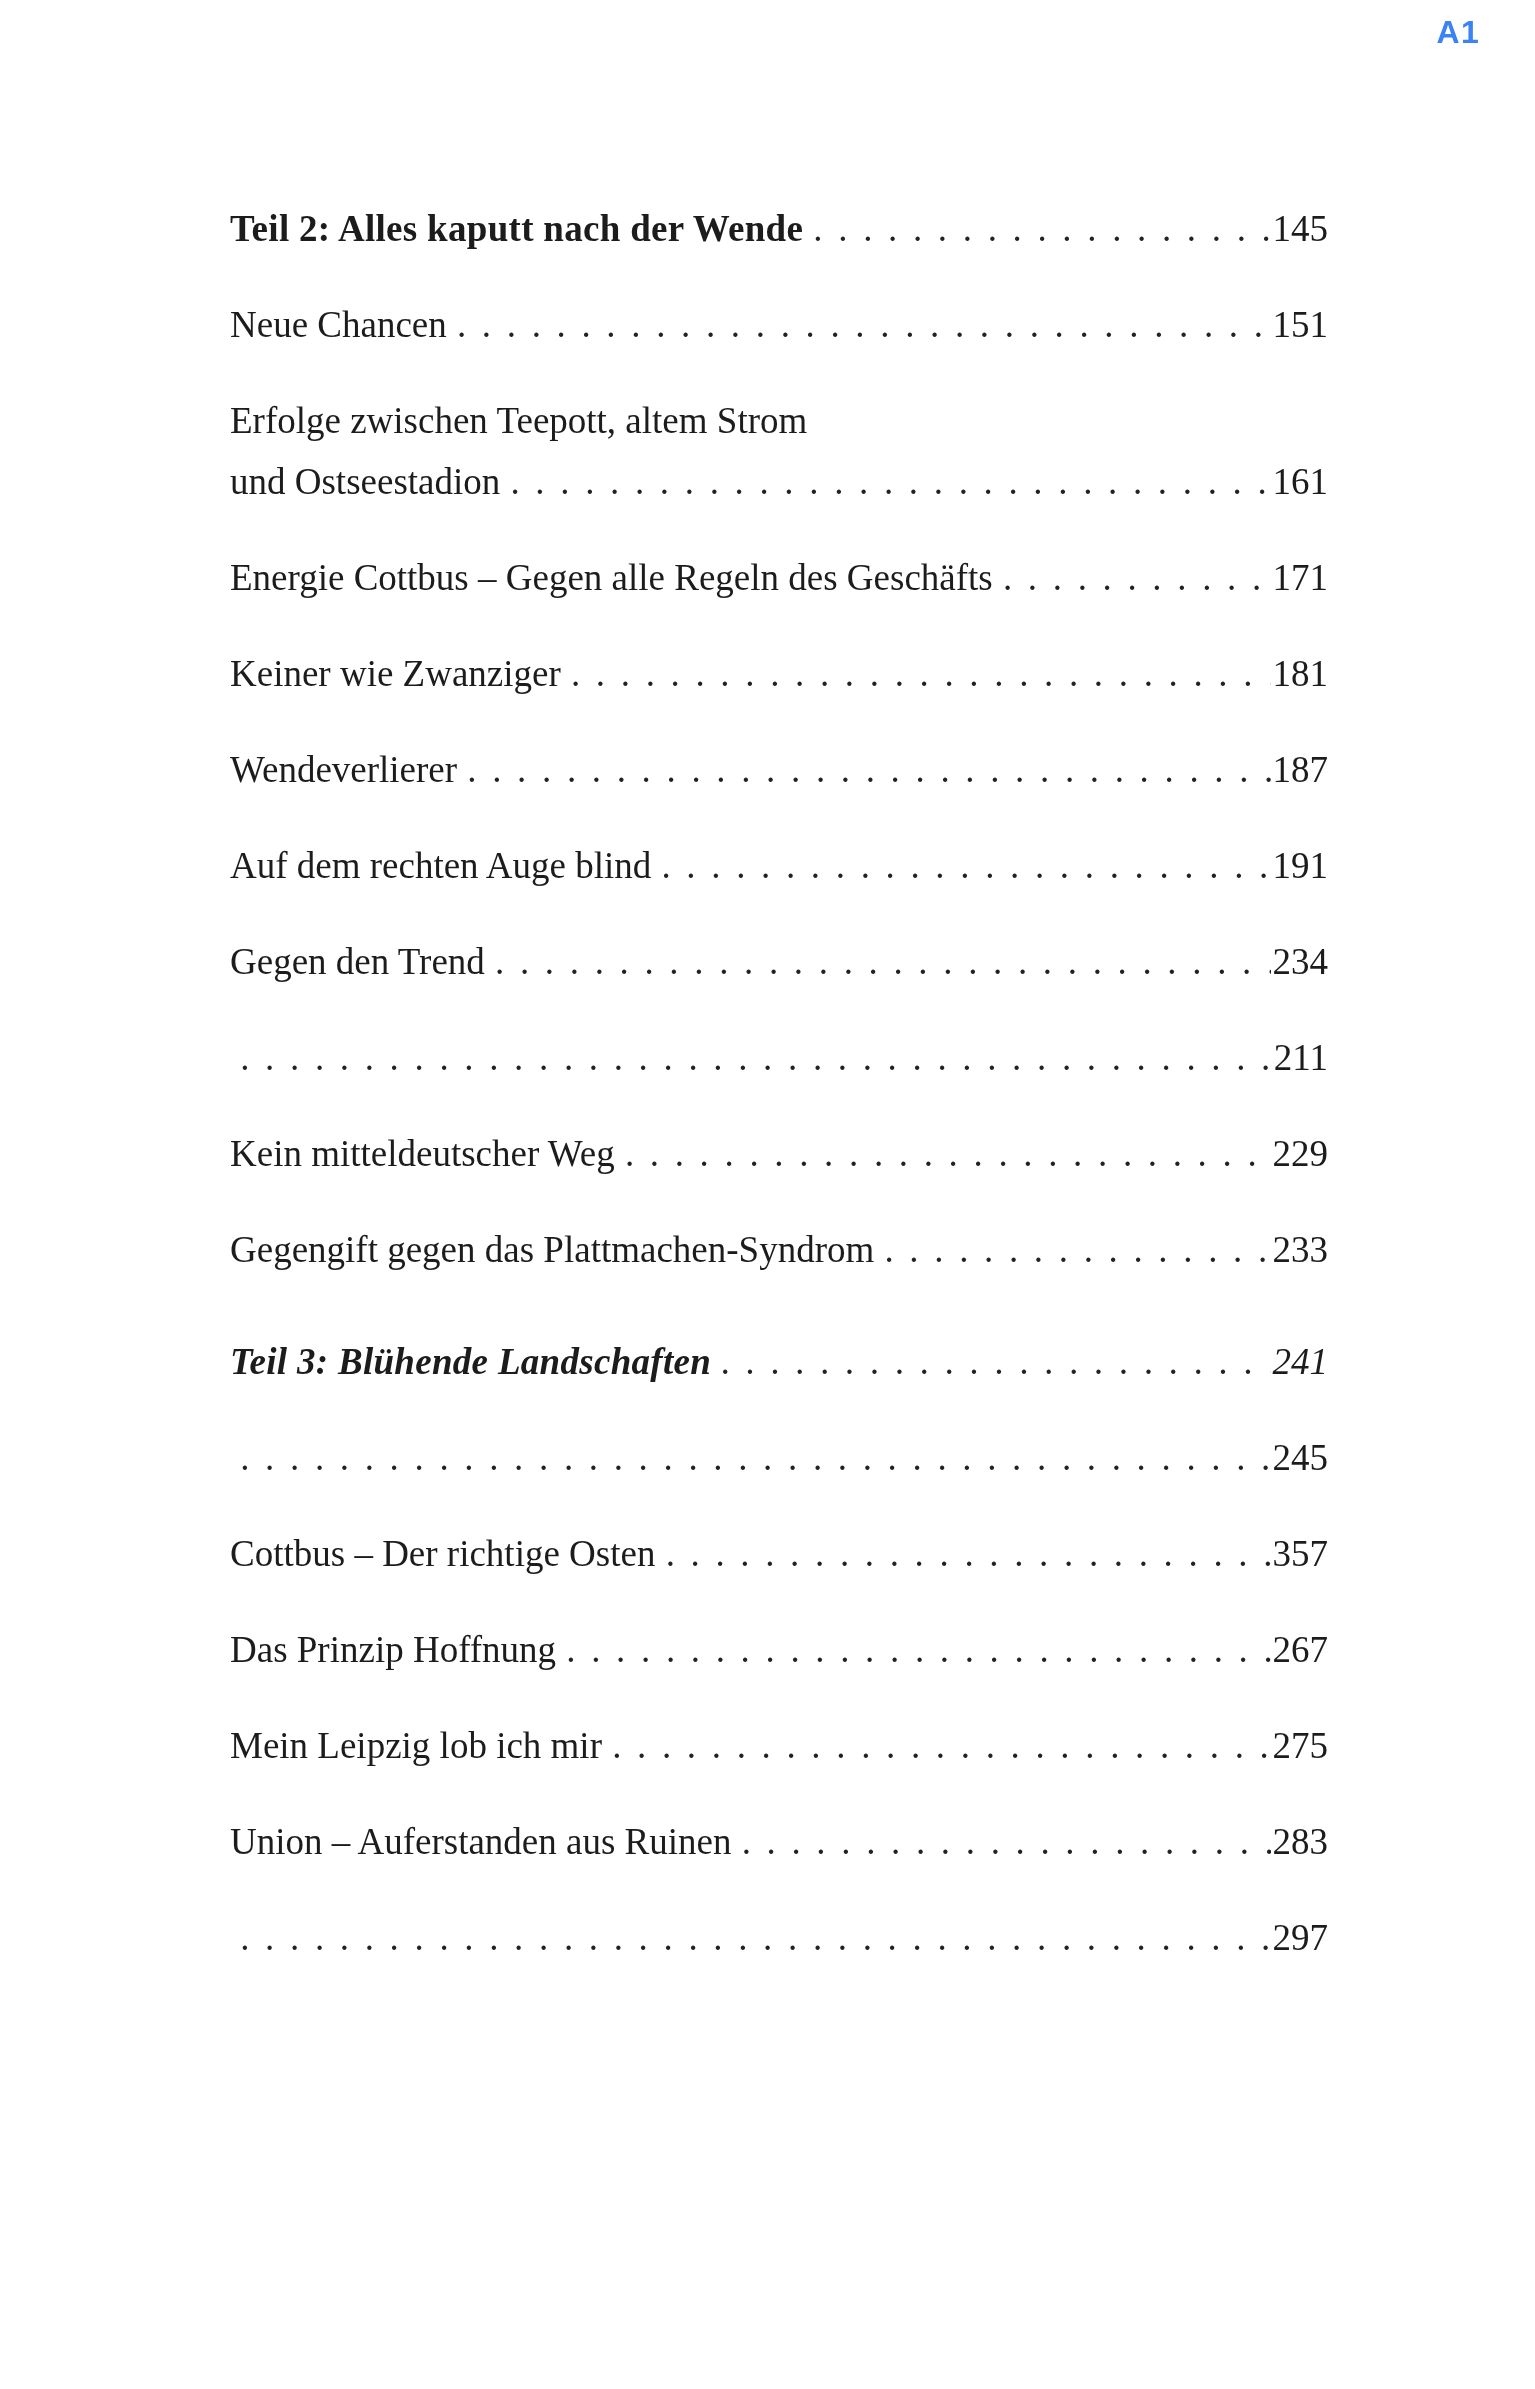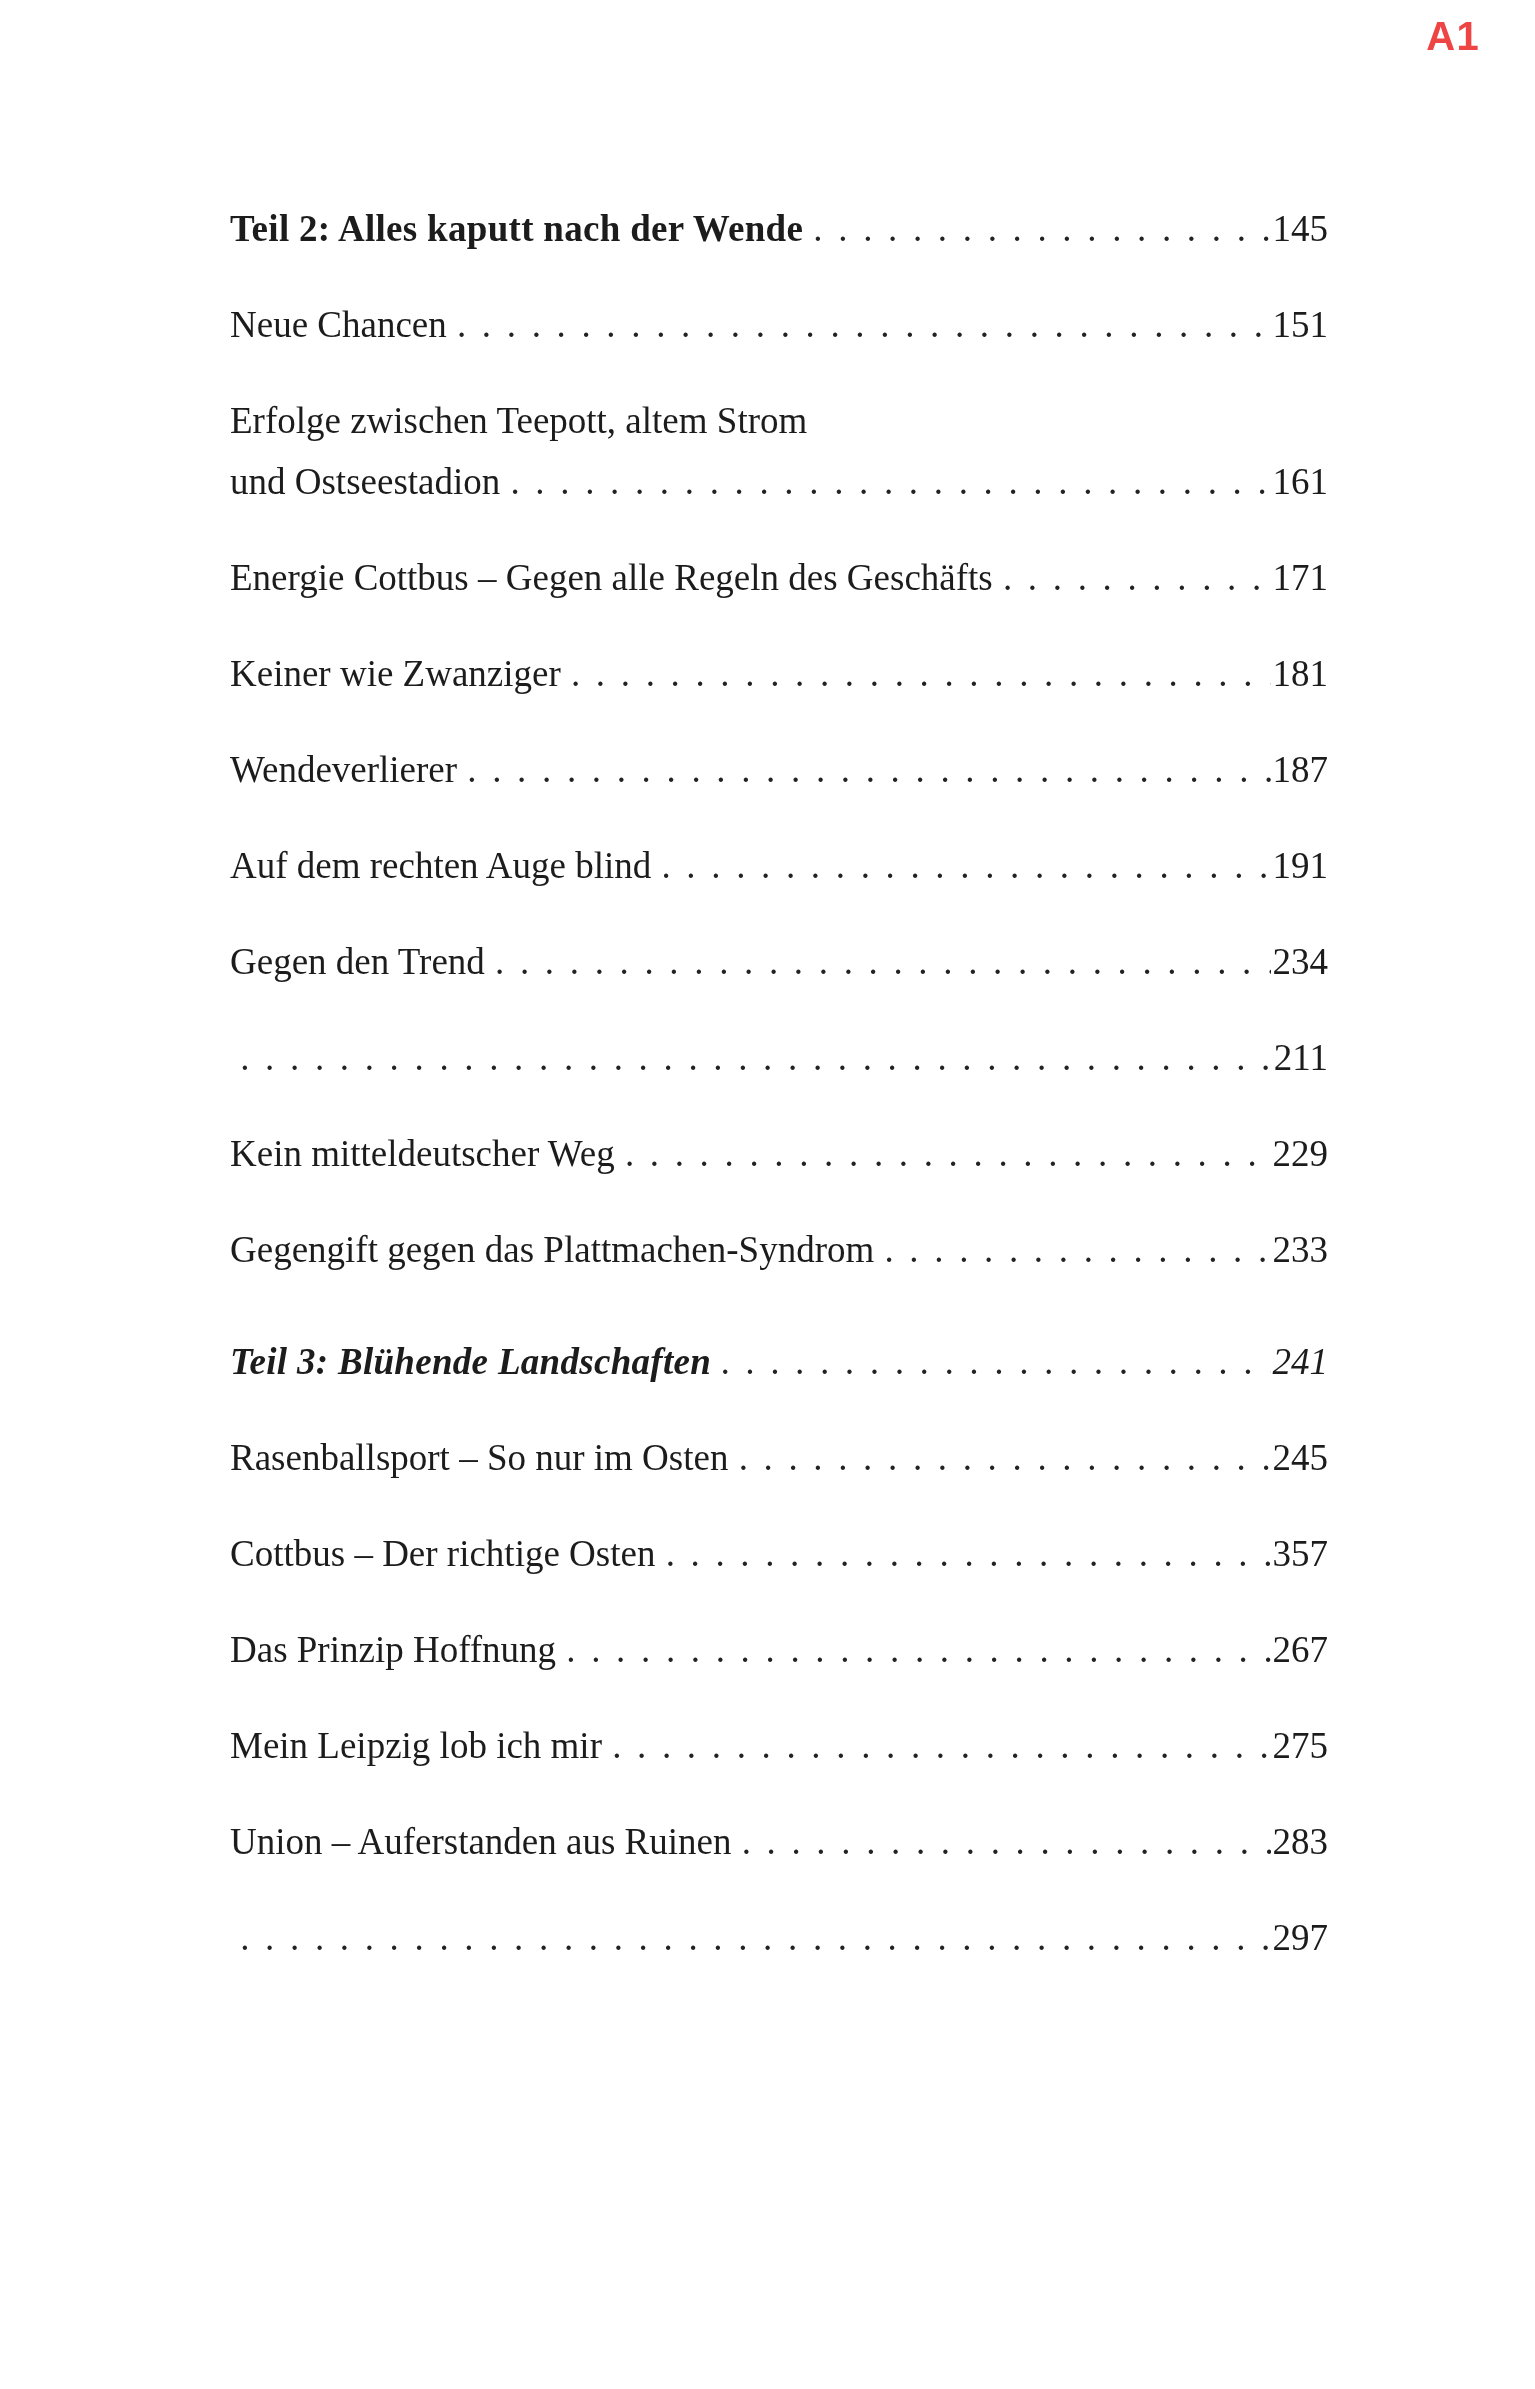--- a/index.html
+++ b/index.html
@@ -13,23 +13,23 @@
     height: 2389px;
     overflow: hidden;
     font-family: "Liberation Serif", "DejaVu Serif", serif;
     color: #1c1c1c;
   }
   .corner-label {
     position: absolute;
     top: 14px;
     right: 56px;
     font-family: "Liberation Sans", "DejaVu Sans", sans-serif;
-    font-size: 40px;
+    font-size: 32px;
     font-weight: bold;
-    color: #ef4444;
+    color: #3b82f6;
     letter-spacing: 1.3px;
   }
   .toc {
     position: absolute;
     left: 230px;
     right: 208px;
     top: 198px;
   }
   .toc-row {
     margin-bottom: 35px;
@@ -170,21 +170,20 @@
 
     <div class="row-line">
       <span class="title">Teil 3: Blühende Landschaften</span>
       <span class="dots">. . . . . . . . . . . . . . . . . . . . . . . . . . . . . . . . . . . . . . . . . . . . . . . . . . . . . . . . . . . . . . . . . . . . . . . . . . . . . . . . . . . . . . . . . . </span>
       <span class="page-num">241</span>
     </div>
   </div>
     <div class="toc-row">
 
     <div class="row-line">
-      <span class="title">Rasenballsport – So nur im Osten</span>
       <span class="dots">. . . . . . . . . . . . . . . . . . . . . . . . . . . . . . . . . . . . . . . . . . . . . . . . . . . . . . . . . . . . . . . . . . . . . . . . . . . . . . . . . . . . . . . . . . </span>
       <span class="page-num">245</span>
     </div>
   </div>
     <div class="toc-row">
 
     <div class="row-line">
       <span class="title">Cottbus – Der richtige Osten</span>
       <span class="dots">. . . . . . . . . . . . . . . . . . . . . . . . . . . . . . . . . . . . . . . . . . . . . . . . . . . . . . . . . . . . . . . . . . . . . . . . . . . . . . . . . . . . . . . . . . </span>
       <span class="page-num">357</span>

